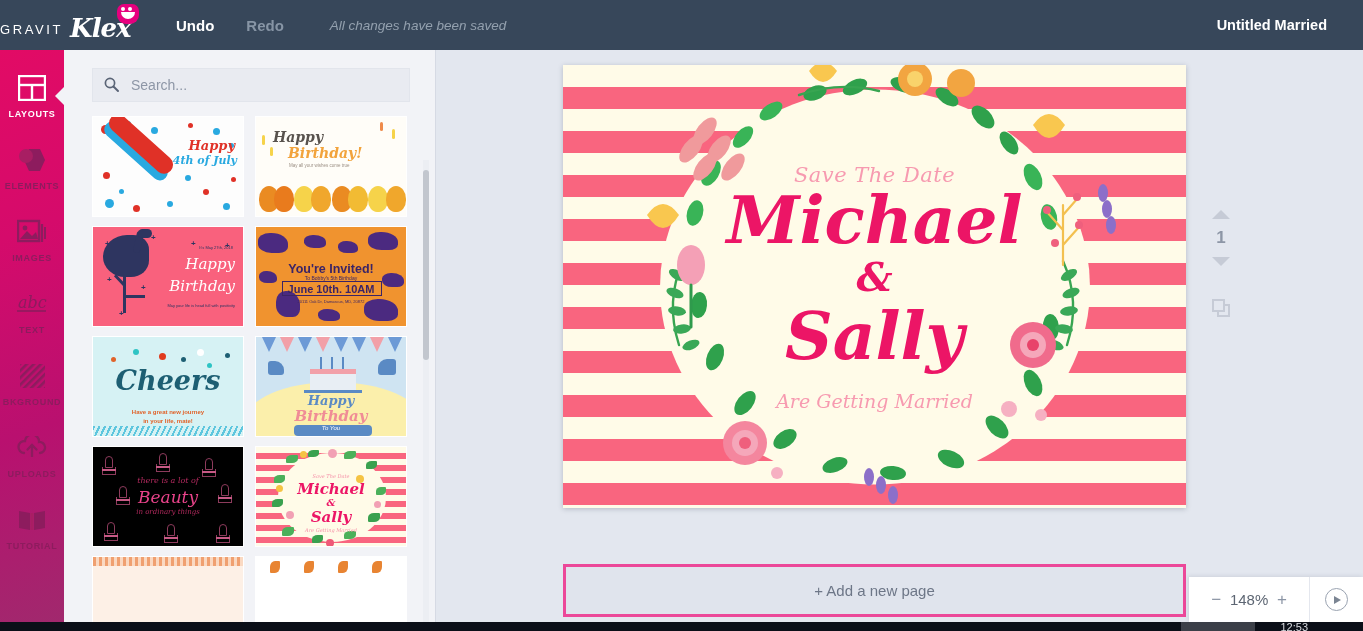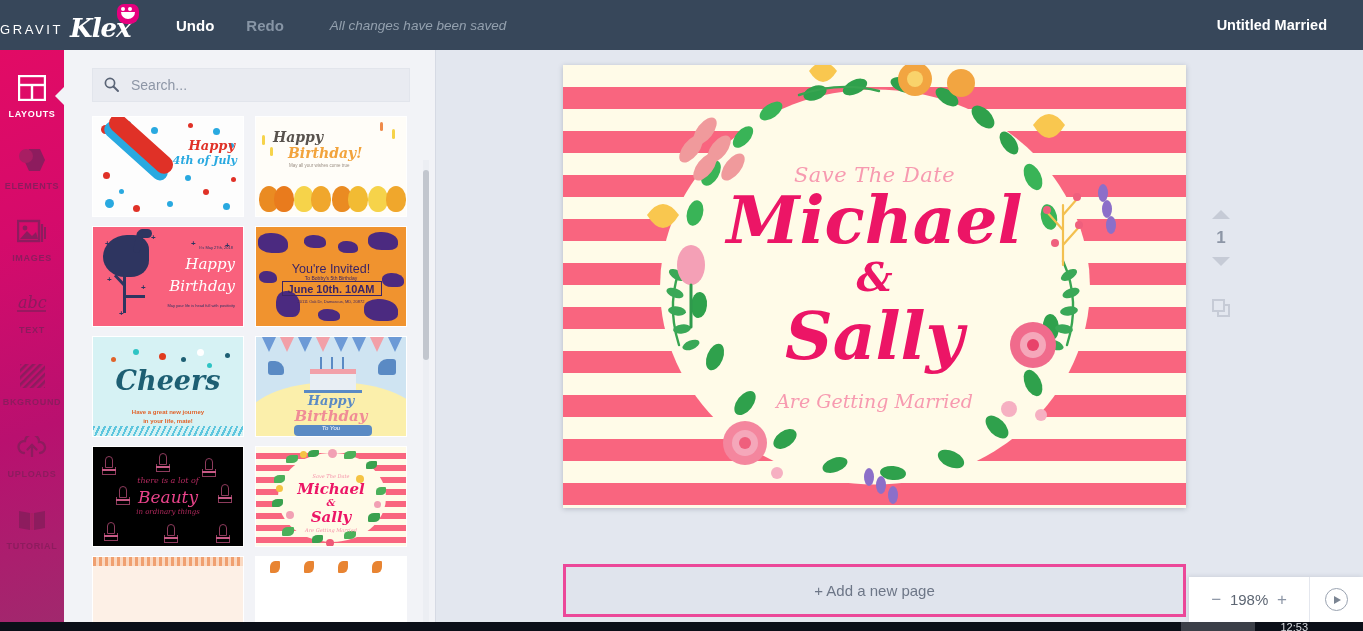--- a/index.html
+++ b/index.html
@@ -299,21 +299,21 @@
               background:#2e3560; border-radius:5px; }
   .t3 .leg { position:absolute; left:30px; top:46px; width:2.5px; height:40px; background:#2e3560; }
   .t3 .leg2 { position:absolute; left:30px; top:68px; width:22px; height:2.5px; background:#2e3560; }
   .t3 .leg3 { position:absolute; left:20px; top:52px; width:14px; height:2.5px;
               background:#2e3560; transform:rotate(47deg); }
   .plus { position:absolute; color:#2e3560; font-size:8px; font-weight:700; }
 
   
   .t4 { background:#f0932f; }
   .t4 .tx1 { position:absolute; left:0; right:0; top:35px; text-align:center;
-             color:#3b2466; font-size:12.5px; font-weight:400; }
+             color:#3b2466; font-size:12.5px; font-weight:700; }
   .t4 .tx2 { position:absolute; left:0; right:0; top:48px; text-align:center;
              color:#3b2466; font-size:5px; }
   .t4 .box { position:absolute; left:26px; top:54px; width:100px; height:15px;
              border:1px solid #3b2466; }
   .t4 .tx3 { position:absolute; left:0; right:0; top:56px; text-align:center;
              color:#3b2466; font-size:11px; font-weight:700; }
   .t4 .tx4 { position:absolute; left:0; right:0; top:72px; text-align:center;
              color:#3b2466; font-size:4px; }
   .dino { position:absolute; background:#4b2a80; border-radius:40% 55% 30% 45%; }
 
@@ -884,21 +884,21 @@
         <i class="b1"></i>
     </div>
   </div>
 
   <div class="add-page">+ Add a new page</div>
 </div>
 
 <div class="zoombar">
   <div class="zoom-group">
     <span class="zoom-pm">−</span>
-    <span class="zoom-val">198%</span>
+    <span class="zoom-val">148%</span>
     <span class="zoom-pm">+</span>
   </div>
   <div class="play-group">
     <span class="play-btn"></span>
   </div>
 </div>
 
 <div class="taskbar">
   <div class="taskbar-chip"></div>
   <div class="taskbar-clock">12:53</div>

